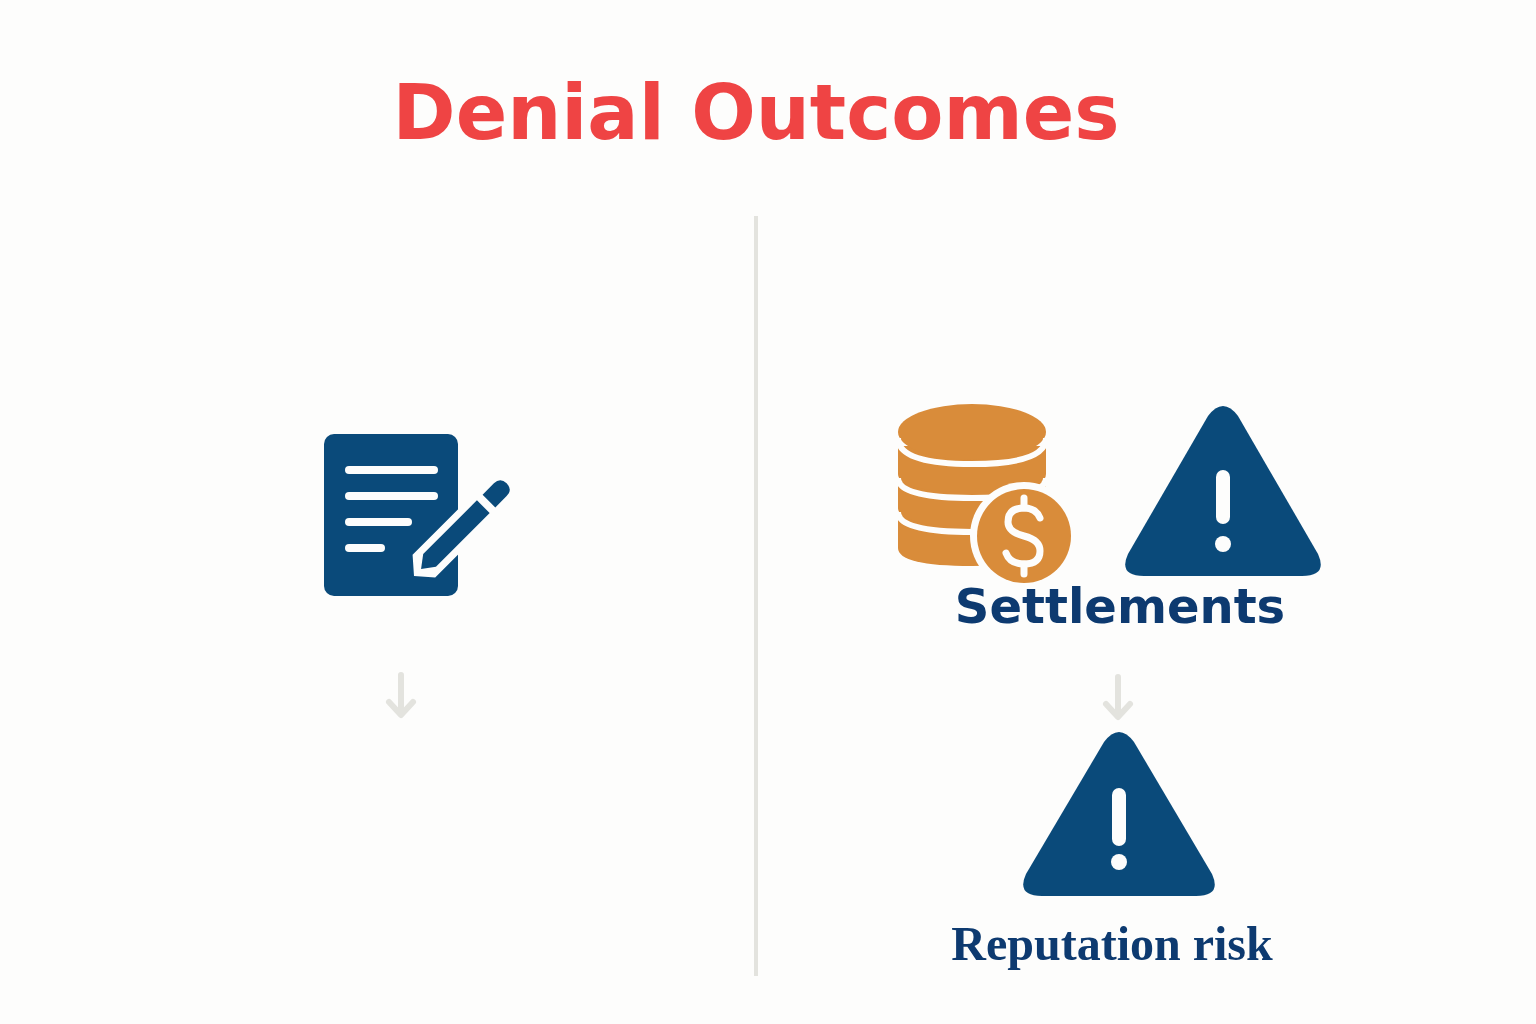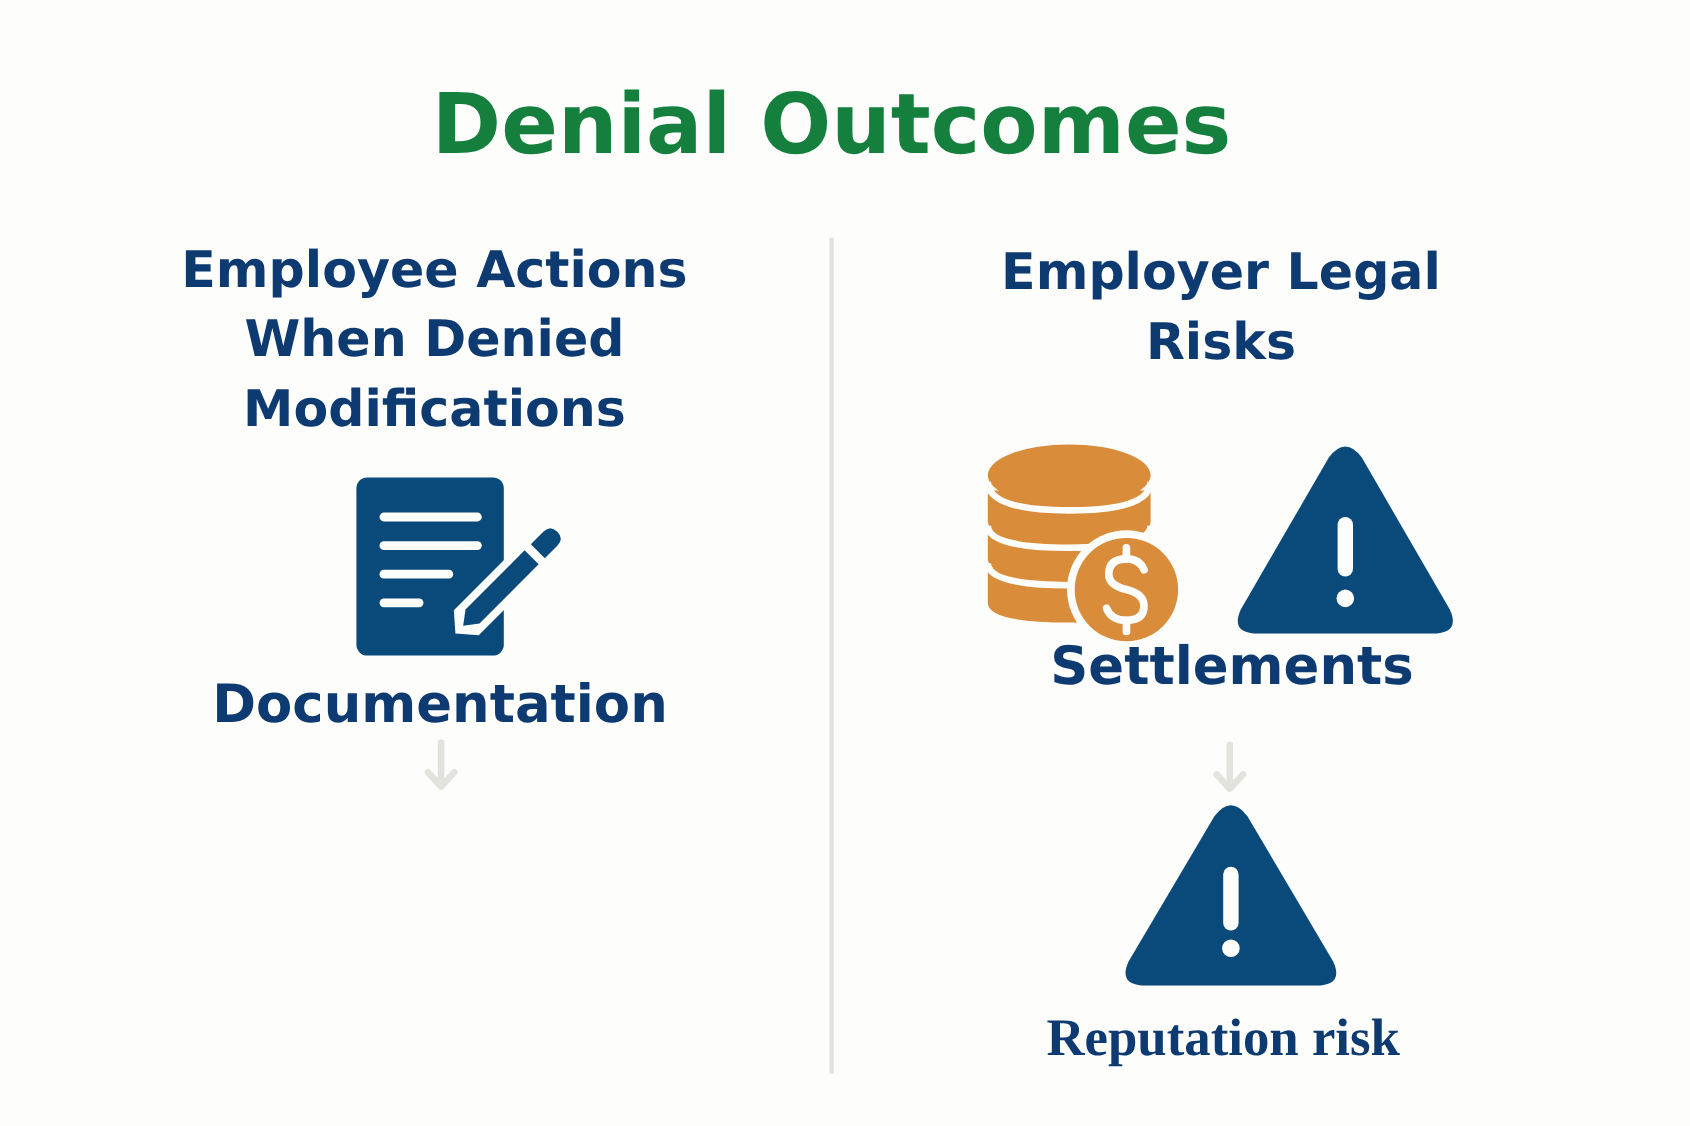--- a/index.html
+++ b/index.html
@@ -17,21 +17,21 @@
       height: 1024px;
     }
     .title {
       position: absolute;
       left: 0;
       width: 1512px;
       top: 68px;
       text-align: center;
       font-size: 76px;
       font-weight: bold;
-      color: #15803d;
+      color: #ef4444;
       letter-spacing: 0px;
     }
     .divider {
       position: absolute;
       left: 754px;
       top: 216px;
       width: 4px;
       height: 760px;
       background: #e3e3de;
     }
@@ -65,56 +65,46 @@
   </style>
 </head>
 <body>
 
 <div class="canvas">
 
   <div class="title">Denial Outcomes</div>
 
   <div class="divider"></div>
 
-  <div class="heading left-heading">
-    <span>Employee Actions</span>
-    <span>When Denied</span>
-    <span>Modifications</span>
-  </div>
 
   <div class="icon" style="left:318px; top:430px;">
     <svg width="210" height="170" viewBox="0 0 210 170">
       <rect x="6" y="4" width="134" height="162" rx="10" fill="#0a4a7a"></rect>
       <rect x="27" y="36" width="93" height="8" rx="4" fill="#fdfdfc"></rect>
       <rect x="27" y="62" width="93" height="8" rx="4" fill="#fdfdfc"></rect>
       <rect x="27" y="88" width="67" height="8" rx="4" fill="#fdfdfc"></rect>
       <rect x="27" y="114" width="40" height="8" rx="4" fill="#fdfdfc"></rect>
 
       <g transform="translate(96,146) rotate(-45)">
         <path d="M0,0 L14,-16 L124,-16 Q140,-16 140,0 Q140,16 124,16 L14,16 Z" fill="#fdfdfc"></path>
         <path d="M10,0 L22,-9 L98,-9 L98,9 L22,9 Z" fill="#0a4a7a"></path>
         <path d="M106,-9 L122,-9 Q131,-9 131,0 Q131,9 122,9 L106,9 Z" fill="#0a4a7a"></path>
       </g>
     </svg>
   </div>
 
-  <div class="label lbl-doc">Documentation</div>
 
   <div class="icon" style="left:384px; top:672px;">
     <svg width="34" height="48" viewBox="0 0 34 48">
       <path d="M17,3 L17,42 M5,30 L17,43 L29,30" stroke="#e3e3de" stroke-width="6" stroke-linecap="round" stroke-linejoin="round" fill="none"></path>
     </svg>
   </div>
 
 
 
-  <div class="heading right-heading">
-    <span>Employer Legal</span>
-    <span>Risks</span>
-  </div>
 
   <div class="icon" style="left:896px; top:398px;">
     <svg width="184" height="192" viewBox="0 0 184 192">
 
       <path d="M2,118 L2,150 Q2,168 76,168 Q150,168 150,150 L150,118 Z" fill="#d98c3a"></path>
       <path d="M2,84 L2,110 Q2,128 76,128 Q150,128 150,110 L150,84 Z" fill="#d98c3a"></path>
       <path d="M2,48 L2,76 Q2,94 76,94 Q150,94 150,76 L150,48 Z" fill="#d98c3a"></path>
       <ellipse cx="76" cy="34" rx="74" ry="28" fill="#d98c3a"></ellipse>
 
       <path d="M2,40 Q2,66 76,66 Q150,66 150,40" stroke="#fdfdfc" stroke-width="6" fill="none"></path>

